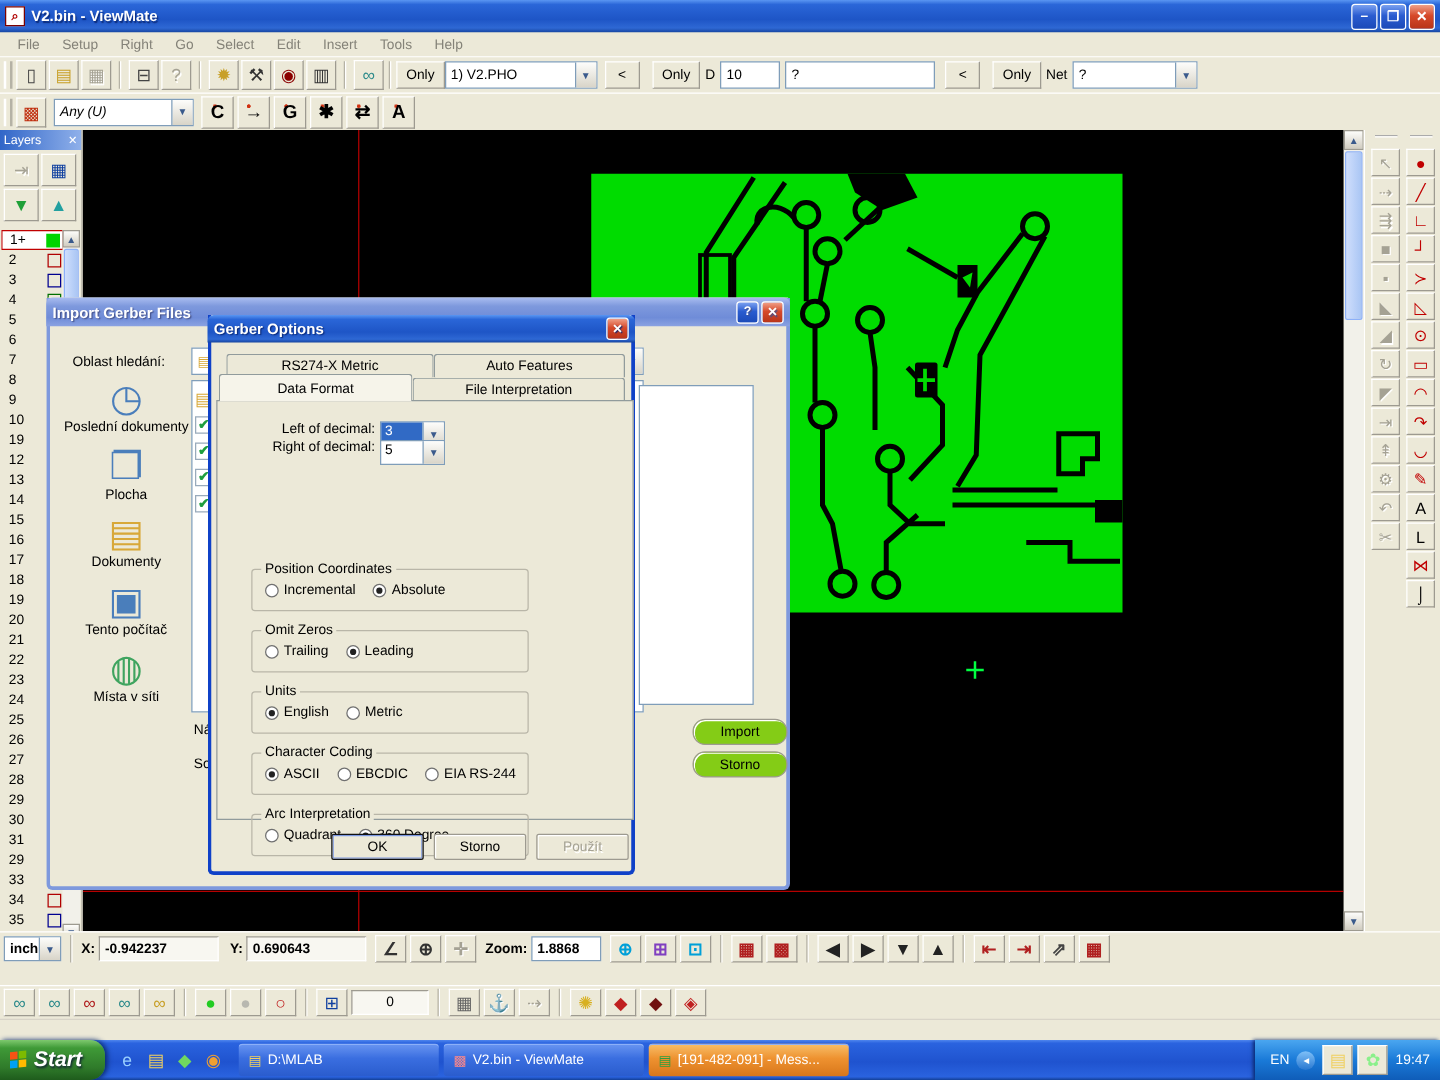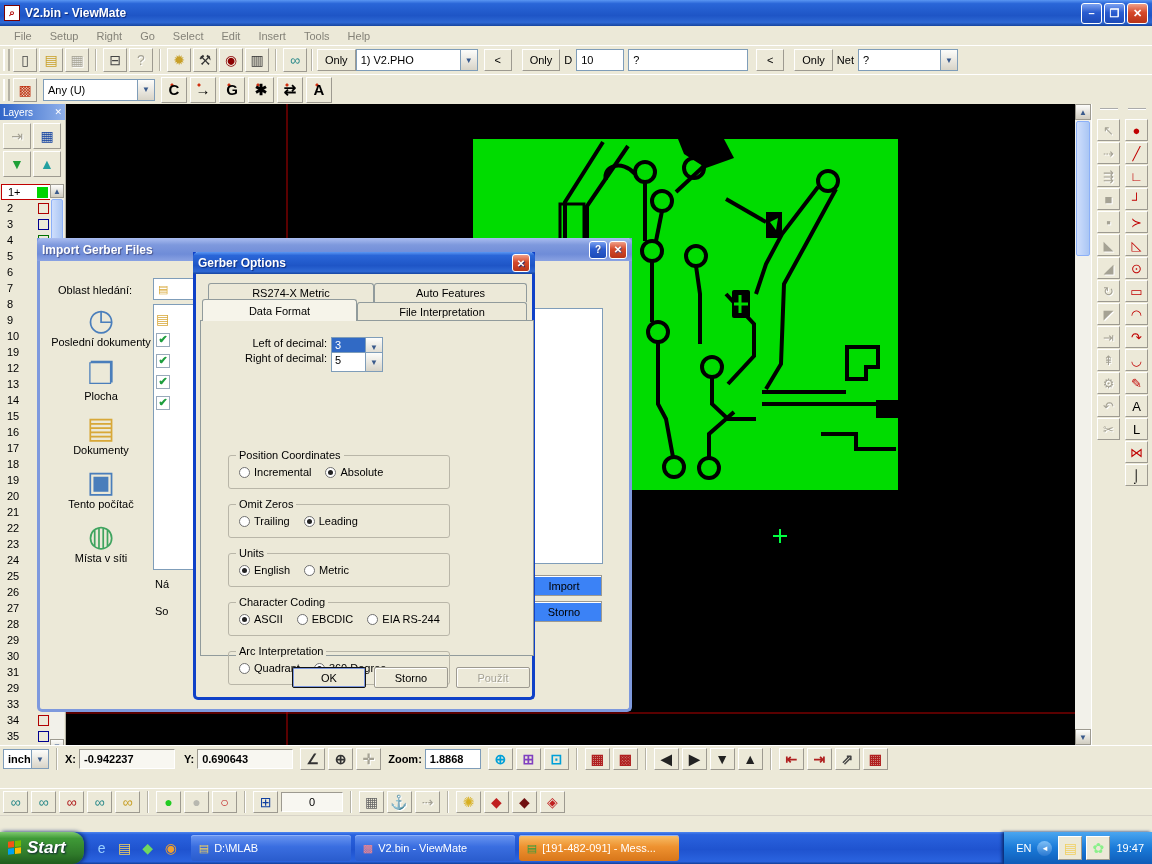--- a/index.html
+++ b/index.html
@@ -115,42 +115,42 @@
     background:linear-gradient(180deg,#4aa6f0 0%,#1a7ad8 50%,#0f5cb8 100%);box-shadow:-2px 0 3px #0a2a70;}
   #tray .circ{width:15px;height:15px;border-radius:50%;background:linear-gradient(180deg,#7ec0f8,#2a78d0);
     display:flex;align-items:center;justify-content:center;font-size:9px;}
 
   
   .dlg{position:absolute;background:#ece9d8;}
   #import-dlg{left:37px;top:238px;width:595px;height:474px;border:3px solid #7e99dd;border-top:none;border-radius:0 0 5px 5px;z-index:5;}
   #import-dlg .dtitle{height:23px;margin:0 -3px;border-radius:5px 5px 0 0;
     background:linear-gradient(180deg,#aabdf0 0%,#7e99dd 30%,#6f8cd8 70%,#8aa2e2 100%);
     display:flex;align-items:center;color:#fff;font-weight:bold;font-size:12px;padding:0 5px;text-shadow:1px 1px 1px #44518a;}
-  #gerber-dlg{left:166px;top:252px;width:342px;height:448px;border:3px solid #0f41c8;border-top:none;border-radius:0 0 5px 5px;z-index:6;margin-left:27px;}
+  #gerber-dlg{left:166px;top:252px;width:342px;height:448px;border:3px solid #0f41c8;border-top:none;border-radius:0 0 5px 5px;z-index:6;}
   #gerber-dlg .dtitle{height:22px;margin:0 -3px;border-radius:5px 5px 0 0;
     background:linear-gradient(180deg,#5a96f2 0%,#2a66d8 16%,#1e55c6 62%,#2e68d4 88%,#16449f 100%);
     display:flex;align-items:center;color:#fff;font-weight:bold;font-size:12px;padding:0 5px;text-shadow:1px 1px 1px #0a2a7a;}
   .dtitle .wbtns{margin-left:auto;}
   .dtitle .wb{width:18px;height:18px;font-size:10px;}
   .dtitle .wb.help{background:linear-gradient(180deg,#7ba1f0,#2a5cd0 45%,#1c4ab8);}
 
   
   #import-dlg .lbl2{position:absolute;}
   #imp-combo{position:absolute;left:113px;top:40px;width:362px;}
   #places{position:absolute;left:8px;top:66px;width:106px;display:flex;flex-direction:column;gap:10px;align-items:center;}
   .place{display:flex;flex-direction:column;align-items:center;width:100%;}
   .place .pic{font-size:30px;line-height:32px;}
   .place .plbl{text-align:center;line-height:12px;}
   #filelist{position:absolute;left:113px;top:66px;width:362px;height:266px;background:#fff;border:1px solid #7f9db9;padding:3px 2px;}
   .fitem{display:flex;align-items:center;height:21px;}
   .fitem .fic{width:14px;height:14px;border:1px solid #9ab;background:#fff;display:flex;align-items:center;justify-content:center;
     font-size:11px;color:#1e9e3e;font-weight:bold;}
   #preview{position:absolute;left:471px;top:70px;width:92px;height:256px;background:#fff;border:1px solid #7f9db9;}
-  .dbtn{position:absolute;height:21px;background:#3b82f6;border:1px solid #9d9a90;border-radius:0;
-    box-shadow:inset 1px 1px 0 #fff;display:flex;align-items:center;justify-content:center;}
+  .dbtn{position:absolute;height:21px;background:#84cc16;border:1px solid #9d9a90;border-radius:10px;
+    box-shadow:inset 1px 1px 0 #fff;display:flex;align-items:center;justify-content:center;margin-left:28px;}
   #imp-name{left:115px;top:340px;} #imp-type{left:115px;top:367px;}
 
   
   .tab{position:absolute;height:19px;background:#ece9d8;border:1px solid #919b9c;border-bottom:none;border-radius:3px 3px 0 0;
     display:flex;align-items:center;justify-content:center;font-size:11px;}
   .tab.active{height:22px;background:#f6f4ea;z-index:2;box-shadow:inset 0 2px 0 #f6f4ea;}
   #gx-content{position:absolute;left:4px;top:68px;width:334px;height:336px;border:1px solid #919b9c;background:#ece9d8;}
   .decrow{position:absolute;display:flex;}
   .decrow .dlabel{width:96px;text-align:right;margin-right:4px;}
   .mini-combo{width:52px;height:20px;border:1px solid #7f9db9;background:#fff;display:flex;}
@@ -256,21 +256,21 @@
     </div>
   </div>
 
   <div id="tb2" class="bar">
     <div class="handle"></div>
     <div id="tb2-filter">
         <div class="tbtn">
           <span style="color: rgb(192, 48, 16);">▩</span>
         </div>
       </div>
-    <div class="combo" style="width:112px;margin:0 6px;">
+    <div class="combo" style="width:112px;margin:0 6px;font-style:italic;">
       <span class="cv">Any    (U)</span>
         <span class="drop">▼</span>
     </div>
     <div id="tb2-btns" style="display:flex;gap:3px;align-items:center;">
         <div class="tbtn big">
           <span>C</span>
         </div>
         <div class="tbtn big">
           <span>→</span>
         </div>

